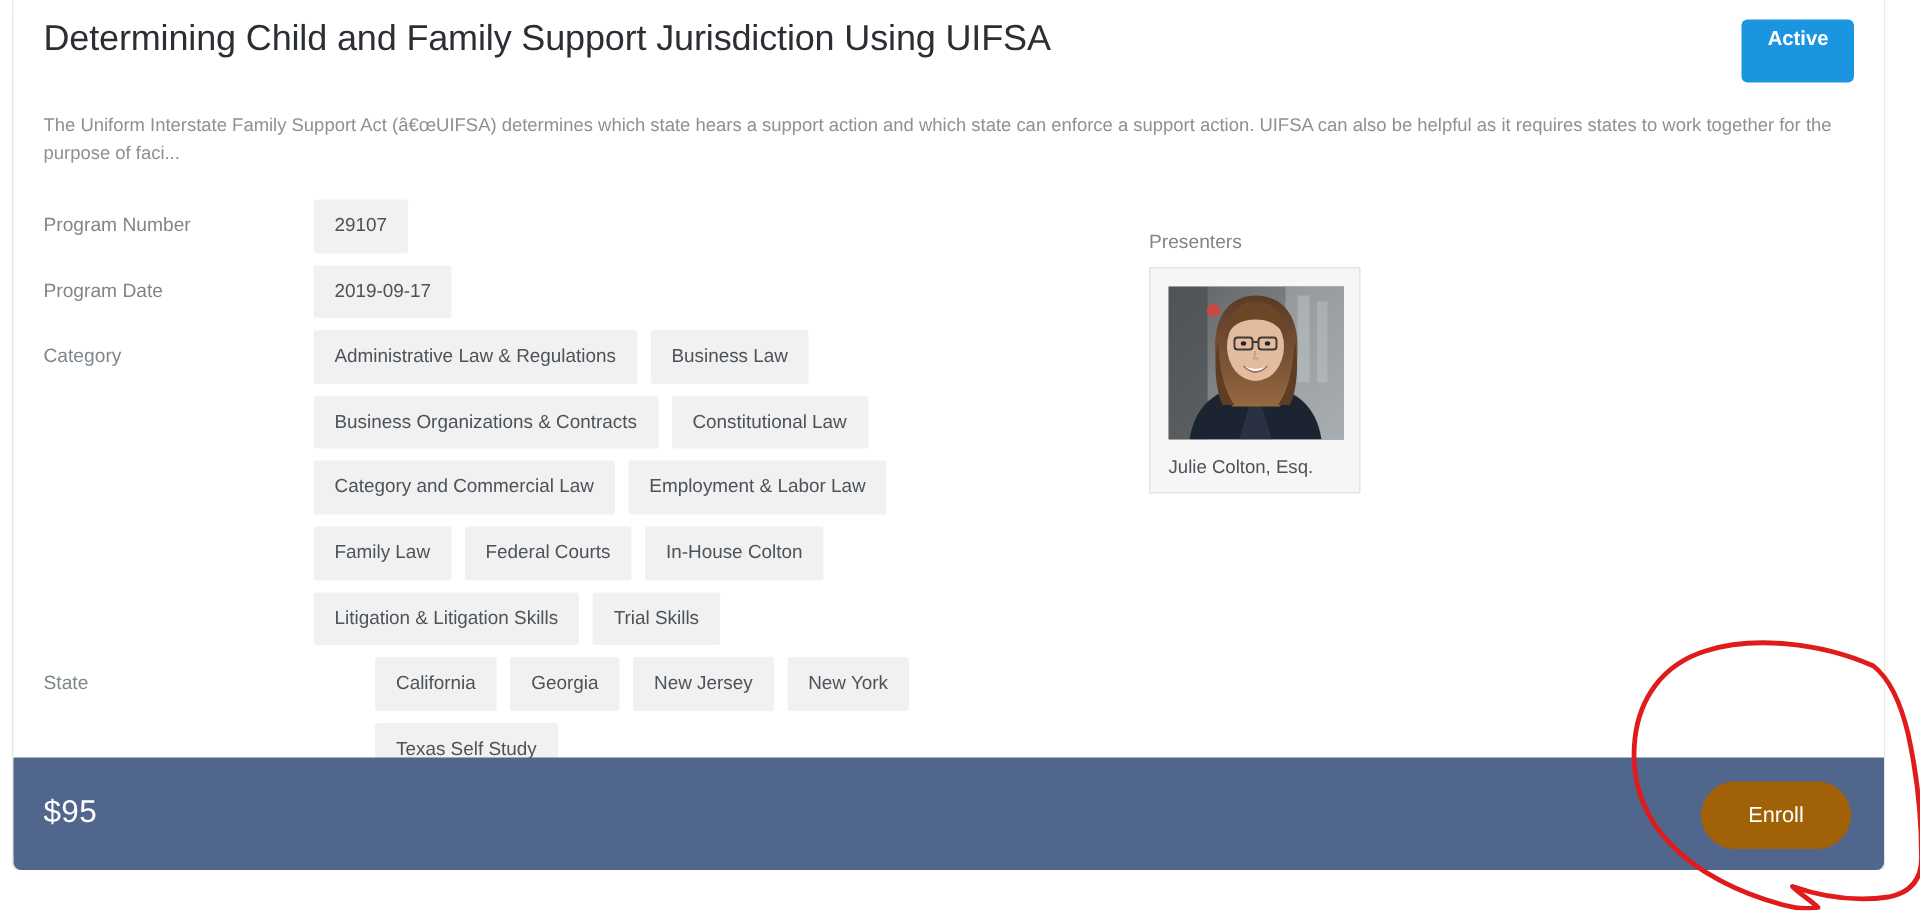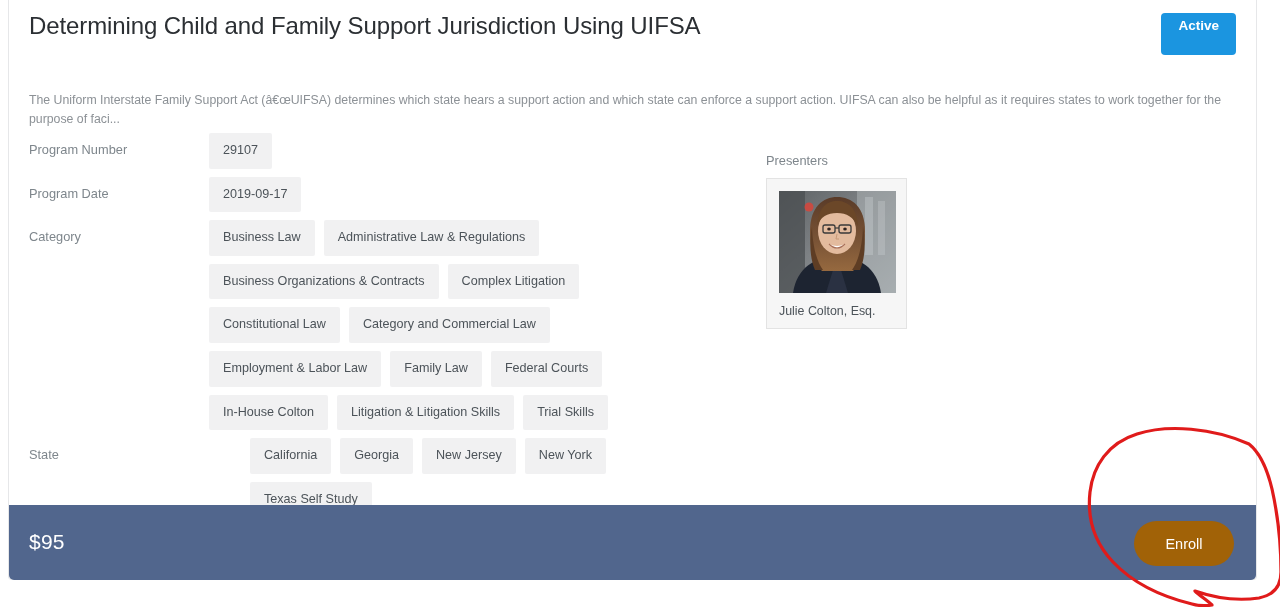--- a/index.html
+++ b/index.html
@@ -65,21 +65,21 @@
     border-radius: 4px;
     line-height: 1;
     border: none;
     cursor: pointer;
   }
 
   
   .description {
     position: absolute;
     left: 20px;
-    top: 91px;
+    top: 74px;
     width: 1208px;
     font-size: 12.3px;
     line-height: 19px;
     color: #8c9196;
   }
 
   
   .details {
     position: absolute;
     left: 20px;
@@ -220,24 +220,23 @@
       <div class="detail-row">
         <div class="detail-label">Program Date</div>
         <div class="chip-wrap">
           <span class="chip">2019-09-17</span>
         </div>
       </div>
 
       <div class="detail-row">
         <div class="detail-label">Category</div>
         <div class="chip-wrap">
+          <span class="chip">Administrative Law &amp; Regulations</span>
           <span class="chip">Business Law</span>
-          <span class="chip">Administrative Law &amp; Regulations</span>
           <span class="chip">Business Organizations &amp; Contracts</span>
-          <span class="chip">Complex Litigation</span>
           <span class="chip">Constitutional Law</span>
           <span class="chip">Category and Commercial Law</span>
           <span class="chip">Employment &amp; Labor Law</span>
           <span class="chip">Family Law</span>
           <span class="chip">Federal Courts</span>
           <span class="chip">In-House Colton</span>
           <span class="chip">Litigation &amp; Litigation Skills</span>
           <span class="chip">Trial Skills</span>
         </div>
       </div>

